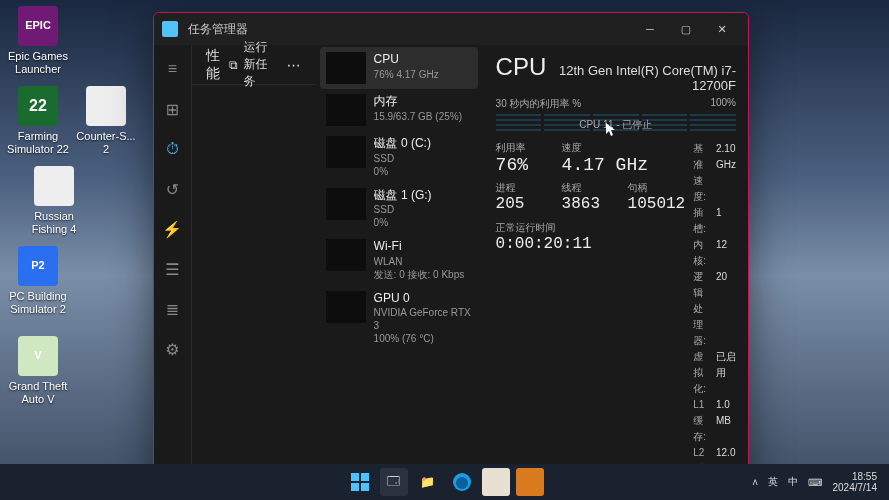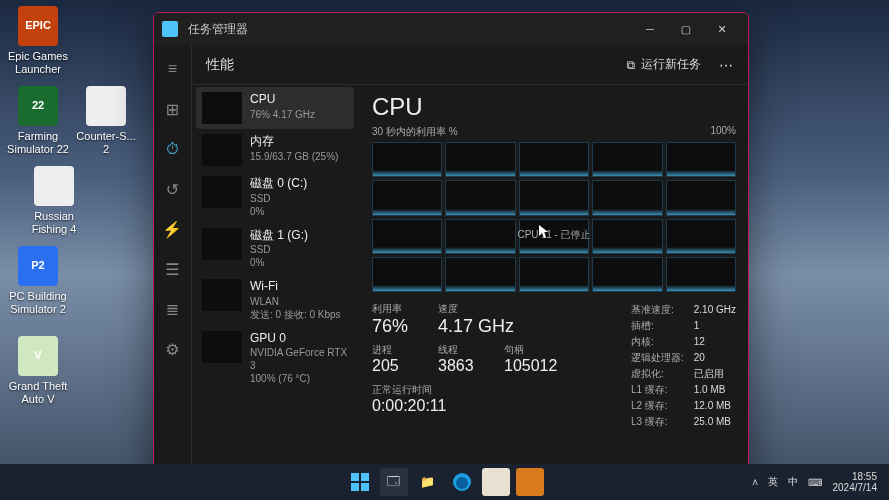--- a/index.html
+++ b/index.html
@@ -12,21 +12,21 @@
 
 .win { position:absolute; left:153px; top:12px; width:596px; height:488px; background:#1a1a1a; border:1px solid #be185d; border-radius:6px; overflow:hidden; display:flex; flex-direction:column; box-shadow:0 10px 40px rgba(0,0,0,.5); }
 .titlebar { height:32px; background:#202020; display:flex; align-items:center; padding:0 8px; }
 .titlebar .appicon { width:16px; height:16px; background:#4fc3f7; margin-right:10px; border-radius:2px; }
 .titlebar .ttl { flex:1; font-size:12px; color:#ccc; }
 .wbtn { width:36px; height:32px; display:flex; align-items:center; justify-content:center; color:#ccc; font-size:11px; }
 .winbody { flex:1; display:flex; min-height:0; }
 .nav { width:38px; background:#1a1a1a; display:flex; flex-direction:column; align-items:center; gap:20px; padding-top:14px; border-right:1px solid #2a2a2a; }
 .nav .ni { width:20px; height:20px; color:#888; display:flex; align-items:center; justify-content:center; font-size:16px; }
 .nav .ni.active { color:#4fc3f7; }
-.main { flex:1; display:flex; flex-direction:column; min-width:0; }
+.main { flex:1; display:flex; flex-direction:row; min-width:0; }
 .toolbar { height:40px; display:flex; align-items:center; padding:0 14px; border-bottom:1px solid #2a2a2a; }
 .toolbar .hdr { font-size:14px; color:#ddd; }
 .toolbar .sp { flex:1; }
 .newtask { display:flex; align-items:center; gap:6px; color:#ddd; font-size:12px; padding:4px 8px; }
 .kebab { color:#ddd; margin-left:10px; letter-spacing:1px; font-size:14px; }
 .content { flex:1; display:flex; min-height:0; }
 .sidelist { width:166px; background:#1a1a1a; overflow:hidden; padding:2px 4px; }
 .sli { display:flex; gap:8px; padding:5px 6px; border-radius:4px; margin-bottom:0; }
 .sli.sel { background:#2d2d2d; }
 .sli .thumb { width:40px; height:32px; background:#0d0d0d; flex-shrink:0; }
@@ -40,21 +40,21 @@
 .chartlbl { display:flex; font-size:10px; color:#aaa; margin-top:4px; }
 .chartlbl .sp { flex:1; }
 .grid { display:grid; grid-template-columns:repeat(5,1fr); grid-template-rows:repeat(4,1fr); gap:3px; height:150px; margin-top:3px; position:relative; }
 .cell { background:#0d0d0d; border:1px solid #1e3a4a; position:relative; overflow:hidden; }
 .cell::before { content:""; position:absolute; left:0; right:0; bottom:0; height:6px; background:linear-gradient(to top,#3a8fb7 0%,transparent 100%); }
 .grid .tip { position:absolute; left:50%; top:62%; transform:translate(-50%,-50%); color:#aaa; font-size:10px; pointer-events:none; }
 .cursor { position:absolute; left:46%; top:55%; width:10px; height:14px; pointer-events:none; }
 .stats { display:flex; margin-top:10px; gap:8px; }
 .scol { min-width:48px; }
 .sl { font-size:10px; color:#aaa; }
-.sv { font-size:18px; color:#eee; margin-top:0; }
+.sv { font-size:18px; color:#eee; margin-top:0;font-family:Liberation Mono, monospace; }
 .sv.sm { font-size:16px; }
 .specs { font-size:10px; line-height:1.6; display:grid; grid-template-columns:auto auto; column-gap:10px; row-gap:0; margin-left:auto; }
 .specs .k { color:#aaa; }
 .specs .v { color:#ddd; }
 .uptime { margin-top:8px; }
 .uptime .sl { font-size:10px; color:#aaa; }
 .uptime .sv { font-size:16px; color:#eee; }
 .settings-btn { position:absolute; left:10px; bottom:10px; color:#888; font-size:15px; }
 
 .taskbar { position:absolute; left:0; right:0; bottom:0; height:36px; background:#1a2230; display:flex; align-items:center; }
@@ -62,25 +62,25 @@
 .tbi { width:28px; height:28px; border-radius:3px; display:flex; align-items:center; justify-content:center; }
 .tbright { margin-left:auto; display:flex; align-items:center; gap:10px; padding-right:12px; color:#ddd; font-size:10px; }
 .tbright .clock { text-align:right; line-height:1.15; }
 svg { display:block; }
 </style>
 </head>
 <body>
 
 <div class="desktop" id="desktop">
     <div class="di" style="left: 6px; top: 6px;">
-      <div class="ico" style="background:#c2410c;color:#fff;font-size:11px;font-weight:bold">EPIC</div>
+      <div class="ico" style="background:#701a75;color:#fff;font-size:11px;font-weight:bold">EPIC</div>
       <div class="lbl">Epic Games Launcher</div>
     </div>
     <div class="di" style="left: 6px; top: 86px;">
-      <div class="ico" style="background:#1a6b2e;color:#fff;font-size:11px;font-weight:bold">22</div>
+      <div class="ico" style="background:#1a6b2e;color:#fff;font-size:16px;font-weight:bold">22</div>
       <div class="lbl">Farming Simulator 22</div>
     </div>
     <div class="di" style="left: 74px; top: 86px;">
       <div class="ico" style="background:#eee;color:#fff;font-size:11px;font-weight:bold"></div>
       <div class="lbl">Counter-S... 2</div>
     </div>
     <div class="di" style="left: 22px; top: 166px;">
       <div class="ico" style="background:#eee;color:#fff;font-size:11px;font-weight:bold"></div>
       <div class="lbl">Russian Fishing 4</div>
     </div>
@@ -168,20 +168,21 @@
               <div class="txt">
                 <div class="t1">GPU 0</div>
                 <div class="t2">NVIDIA GeForce RTX 3</div>
                 <div class="t2">100% (76 °C)</div>
               </div>
             </div>
           </div>
         <div class="detail">
           <div class="dh">
             <h1>CPU</h1>
+            <div class="model">12th Gen Intel(R) Core(TM) i7-12700F</div>
           </div>
           <div class="chartlbl">
             <span>30 秒内的利用率 %</span>
             <span class="sp"></span>
             <span>100%</span>
           </div>
           <div class="grid" id="cpugrid">
             <div class="cell"></div>
               <div class="cell"></div>
               <div class="cell"></div>

